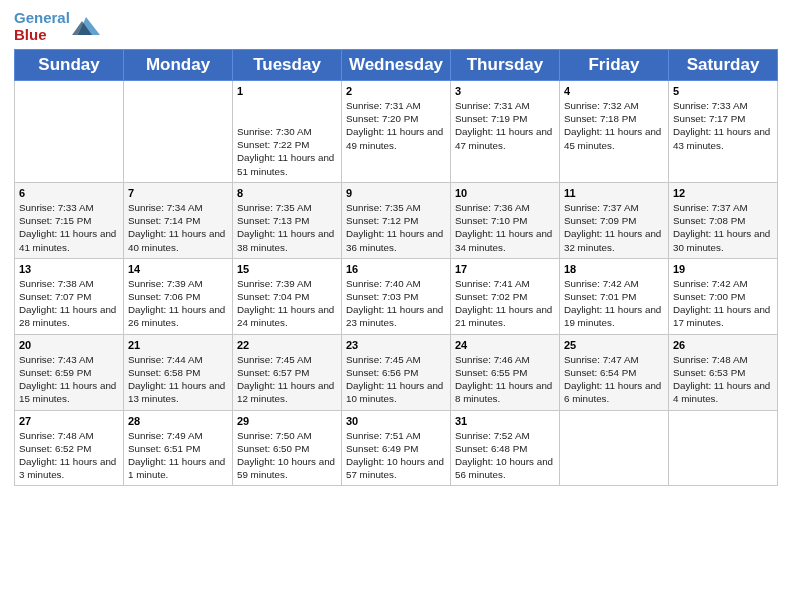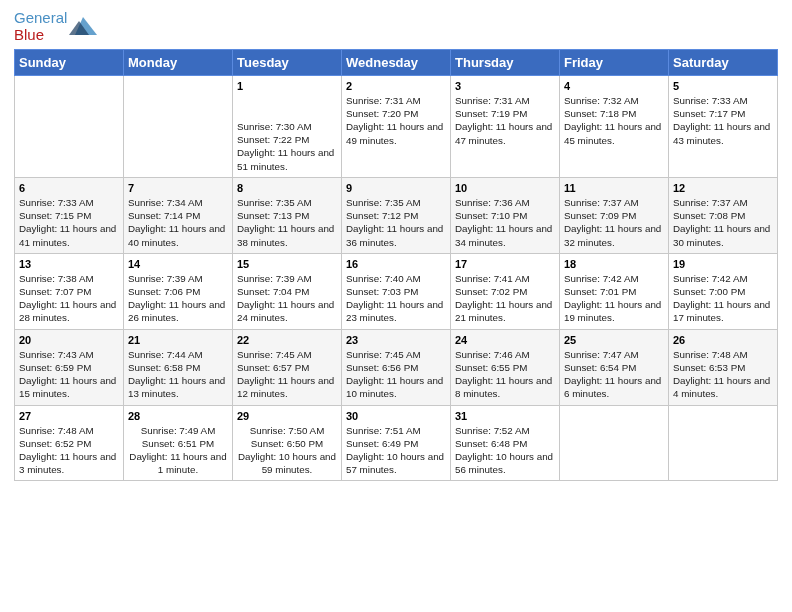--- a/index.html
+++ b/index.html
@@ -22,21 +22,21 @@
       align-items: flex-start;
       margin-bottom: 6px;
     }
     .logo {
       display: flex;
       align-items: center;
       gap: 0;
     }
     .logo-text {
       font-size: 15px;
-      font-weight: normal;
+      font-weight: bold;
       color: #1a3a5c;
       line-height: 1.1;
     }
     .logo-text span {
       color: #4a90c4;
     }
     .logo-icon {
       width: 28px;
       height: 28px;
       margin-left: 2px;
@@ -57,22 +57,22 @@
     }
     .calendar {
       width: 100%;
       border-collapse: collapse;
       font-size: 10.5px;
     }
     .calendar th {
       background: #3a6bbf;
       color: #fff;
       padding: 5px 4px;
-      text-align: left;
-      font-size: 13px;
+      text-align: center;
+      font-size: 17px;
       font-weight: bold;
       border: 1px solid #5a8adf;
     }
     .calendar td {
       border: 1px solid #c8c8c8;
       vertical-align: top;
       padding: 4px 4px 4px 4px;
       width: 14.28%;
       min-height: 80px;
       background: #fff;
@@ -302,27 +302,27 @@
         </tr>
         <tr class="row-odd">
           <td>
             <div class="day-num">27</div>
             <div class="day-info" style="white-space: pre-line;">Sunrise: 7:48 AM
 Sunset: 6:52 PM
 Daylight: 11 hours and 3 minutes.</div>
           </td>
           <td>
             <div class="day-num">28</div>
-            <div class="day-info" style="white-space: pre-line; text-align: center;">Sunrise: 7:49 AM
+            <div class="day-info" style="white-space: pre-line;">Sunrise: 7:49 AM
 Sunset: 6:51 PM
 Daylight: 11 hours and 1 minute.</div>
           </td>
           <td>
             <div class="day-num">29</div>
-            <div class="day-info" style="white-space: pre-line; text-align: center;">Sunrise: 7:50 AM
+            <div class="day-info" style="white-space: pre-line;">Sunrise: 7:50 AM
 Sunset: 6:50 PM
 Daylight: 10 hours and 59 minutes.</div>
           </td>
           <td>
             <div class="day-num">30</div>
             <div class="day-info" style="white-space: pre-line;">Sunrise: 7:51 AM
 Sunset: 6:49 PM
 Daylight: 10 hours and 57 minutes.</div>
           </td>
           <td>

